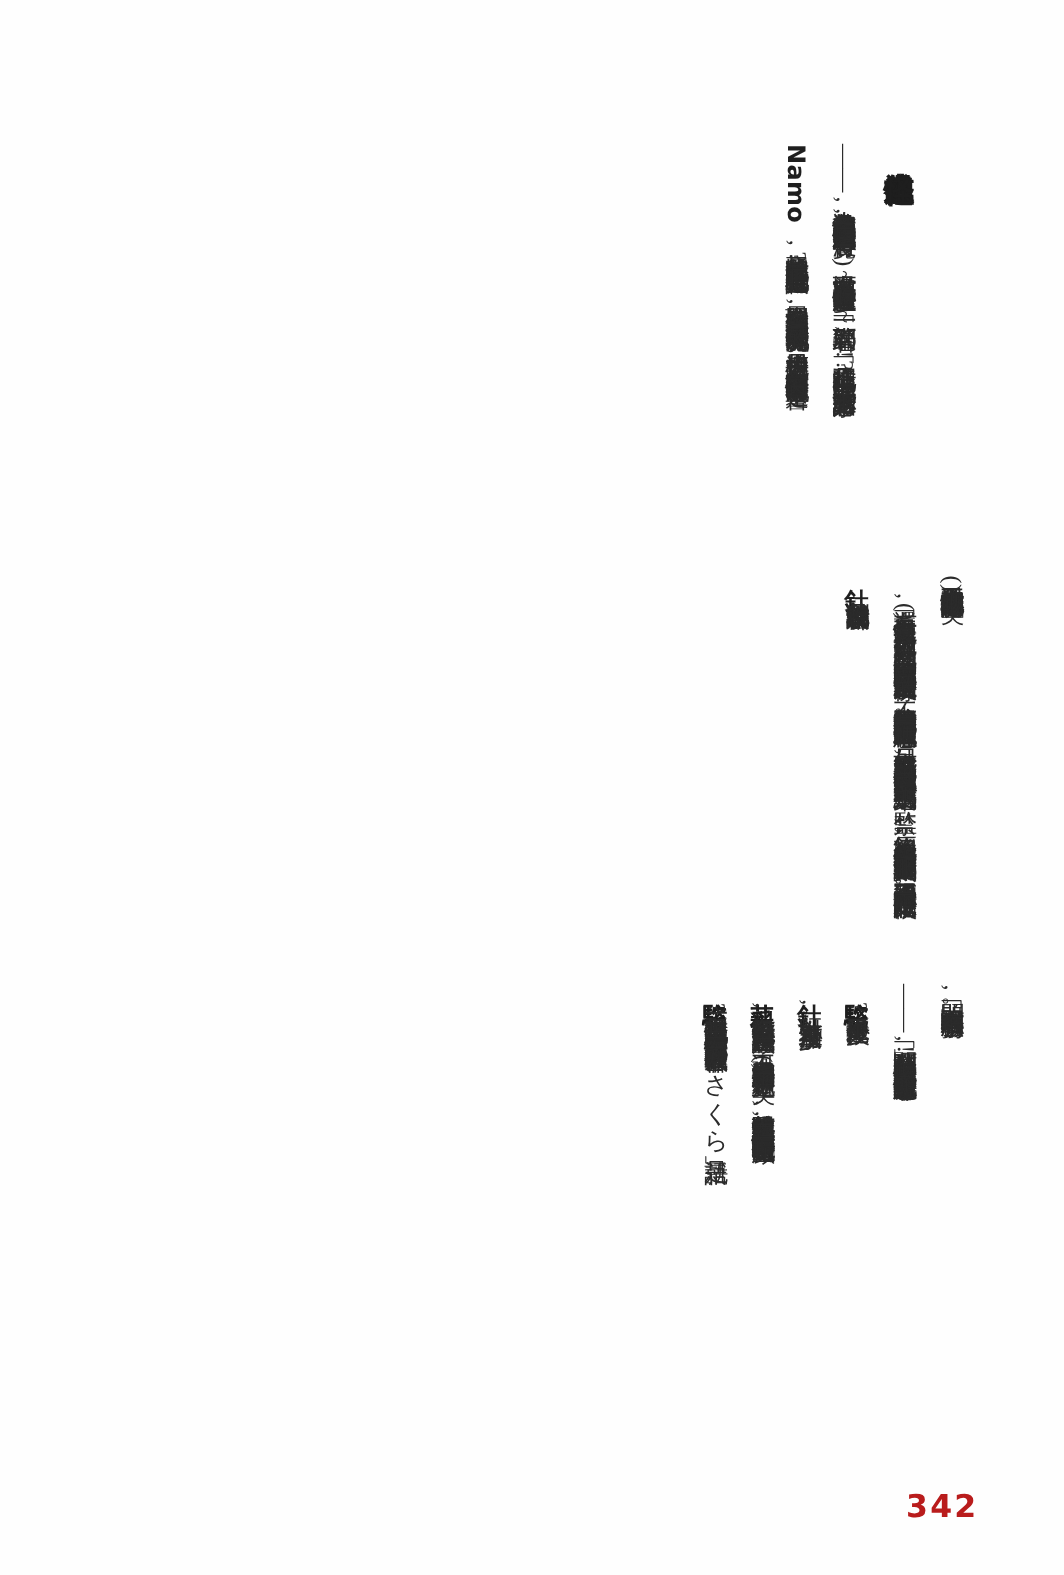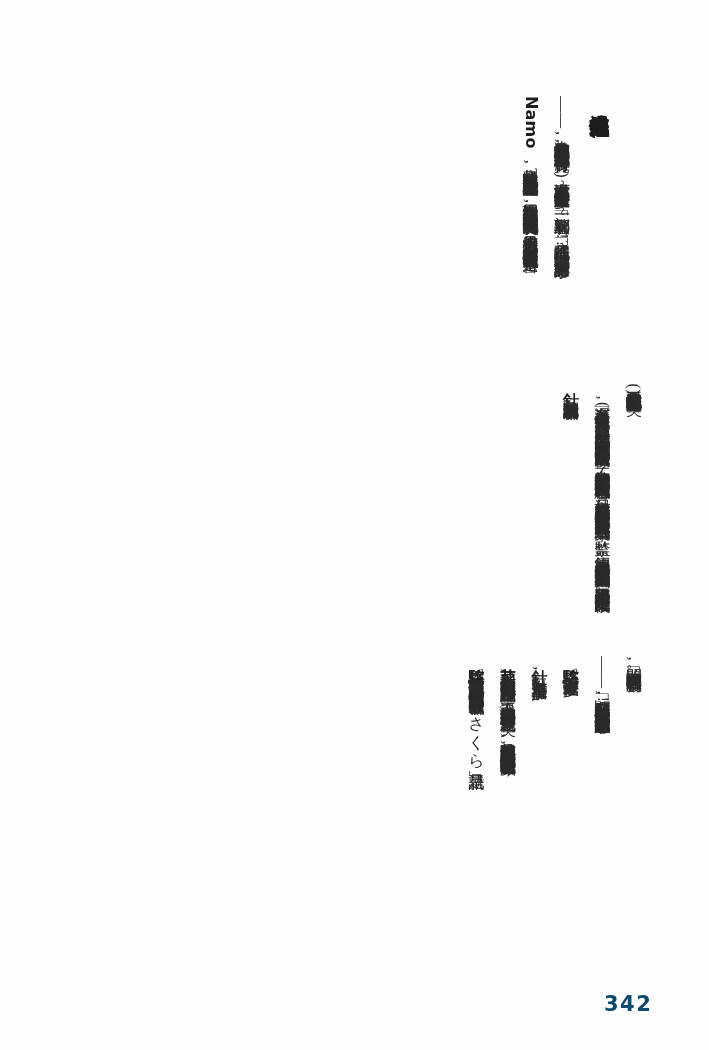--- a/index.html
+++ b/index.html
@@ -51,21 +51,21 @@
     margin-inline-end: 0.6em;
   }
   .pagenum {
     position: absolute;
     top: 992px;
     left: 604px;
     font-family: "DejaVu Sans", "Liberation Sans", sans-serif;
     font-size: 21px;
     font-weight: bold;
     letter-spacing: 1.5px;
-    color: #0c4a6e;
+    color: #b91c1c;
   }
 </style>
 </head>
 <body>
 
 <div class="page">
 
   <section class="band" id="band1">
     <h1 class="title">成人漫畫的這裡很怪</h1>
     <p><span>——本次參加座談的各位都是女性,首先我想問問大家在看男性向成人漫畫時,有沒有覺得「(BL或淑女漫畫都可以)這裡跟女性向漫畫差好多啊~」、「第一次看到耶~」、或是「這樣不行吧!」的地方呢?有的話還請務必分享一下。</span></p>

